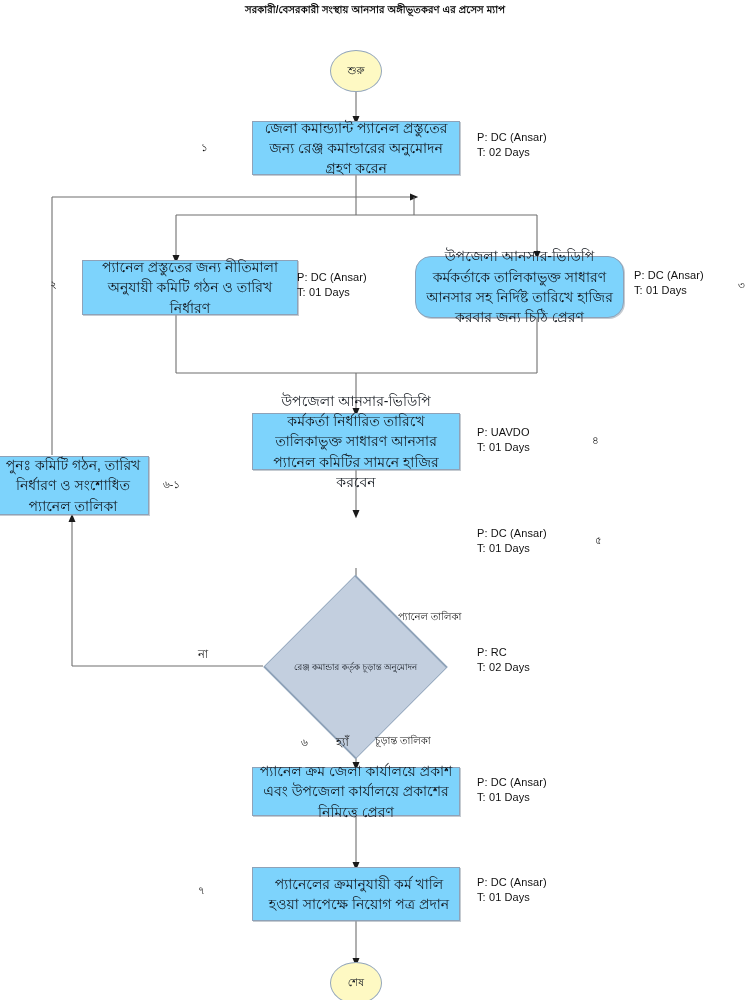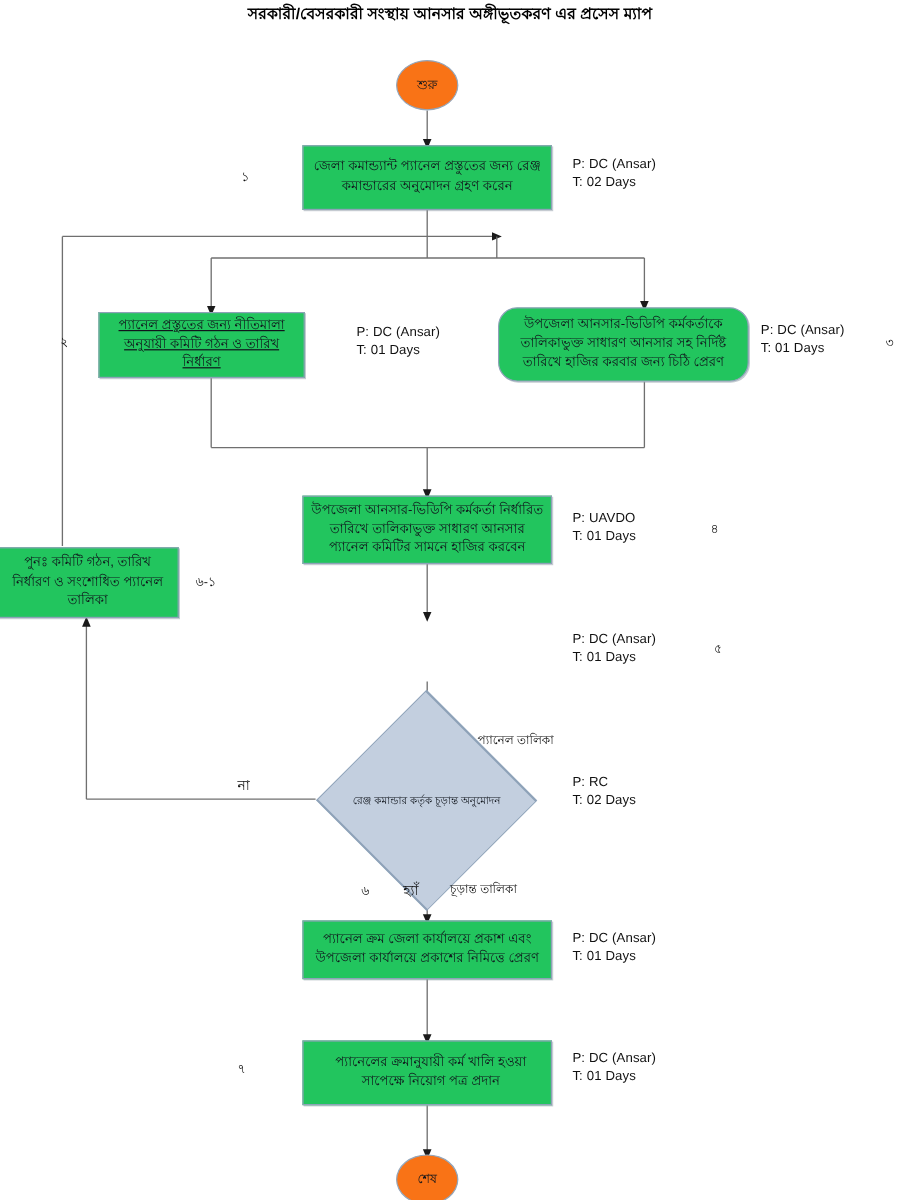--- a/index.html
+++ b/index.html
@@ -6,40 +6,40 @@
   body{
     width:750px;height:1000px;position:relative;overflow:hidden;
     font-family:"Liberation Sans","DejaVu Sans",sans-serif;
     color:#000;
   }
   #canvas{position:absolute;left:0;top:0;width:750px;height:1000px;}
   svg.lines{position:absolute;left:0;top:0;width:750px;height:1000px;pointer-events:none;}
 
   .title{
     position:absolute;left:0;top:2px;width:750px;text-align:center;
-    font-size:13px;font-weight:bold;letter-spacing:.1px;
+    font-size:10px;font-weight:bold;letter-spacing:.1px;
   }
 
   .node{
     position:absolute;box-sizing:border-box;
-    background:#22c55e;
+    background:#7dd3fc;
     border:1px solid #8ea2b8;
     display:flex;align-items:center;justify-content:center;
     text-align:center;
-    font-size:11px;line-height:1.45;
+    font-size:14px;line-height:1.45;
     color:#10151c;
     padding:3px 6px;
     box-shadow:1px 1px 0 rgba(150,160,172,.55);
   }
   .node span{display:block;}
 
   .terminator{
     position:absolute;box-sizing:border-box;
     width:52px;height:42px;border-radius:50%;
-    background:#f97316;border:1px solid #93a6bb;
+    background:#fef9c3;border:1px solid #93a6bb;
     display:flex;align-items:center;justify-content:center;
     font-size:10.5px;color:#10151c;
   }
 
   .diamond{
     position:absolute;box-sizing:border-box;
     width:185px;height:72px;
   }
   .diamond .dshape{
     position:absolute;inset:0;
@@ -115,21 +115,21 @@
 
   <div class="terminator" style="left:330px;top:50px;">শুরু</div>
 
   <div class="node" style="left:252px;top:121px;width:208px;height:54px;">
     <span>জেলা কমান্ড্যান্ট প্যানেল প্রস্তুতের জন্য রেঞ্জ কমান্ডারের অনুমোদন গ্রহণ করেন</span>
   </div>
   <div class="pt" style="left:477px;top:130px;">P: DC (Ansar)</div>
   <div class="pt" style="left:477px;top:145px;">T: 02 Days</div>
   <div class="stepnum" style="left:201px;top:140px;">১</div>
 
-  <div class="node" style="left:82px;top:260px;width:172px;height:55px;text-decoration:underline;">
+  <div class="node" style="left:82px;top:260px;width:216px;height:55px;">
     <span>প্যানেল প্রস্তুতের জন্য নীতিমালা অনুযায়ী কমিটি গঠন ও তারিখ নির্ধারণ</span>
   </div>
   <div class="pt" style="left:297px;top:270px;">P: DC (Ansar)</div>
   <div class="pt" style="left:297px;top:285px;">T: 01 Days</div>
   <div class="stepnum" style="left:50px;top:277px;">২</div>
 
   <div class="node" style="left:415px;top:256px;width:209px;height:62px;border-radius:16px;">
     <span>উপজেলা আনসার-ভিডিপি কর্মকর্তাকে তালিকাভুক্ত সাধারণ আনসার সহ নির্দিষ্ট তারিখে হাজির করবার জন্য চিঠি প্রেরণ</span>
   </div>
   <div class="pt" style="left:634px;top:268px;">P: DC (Ansar)</div>

